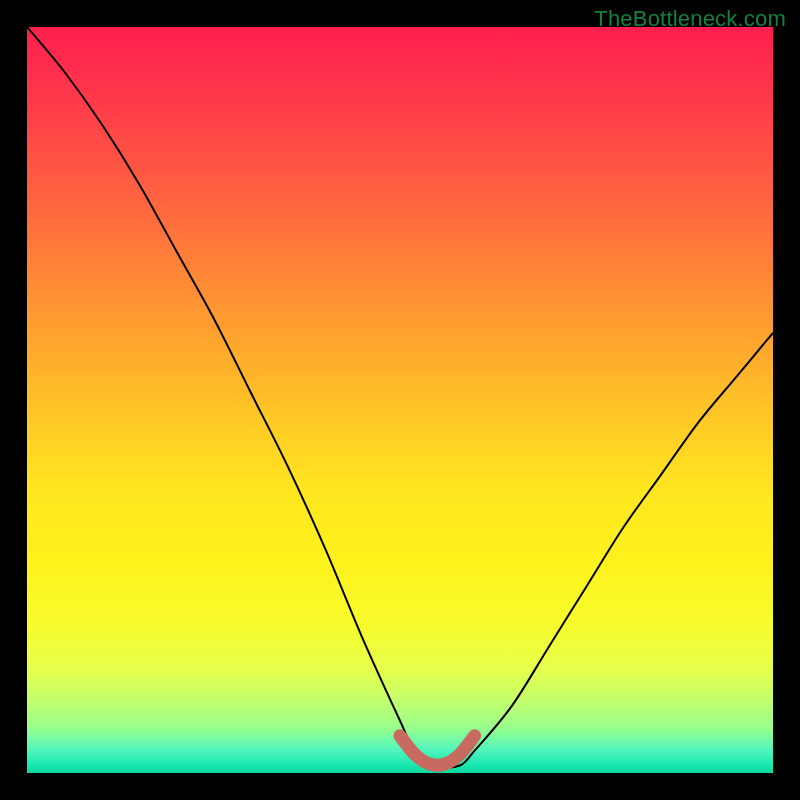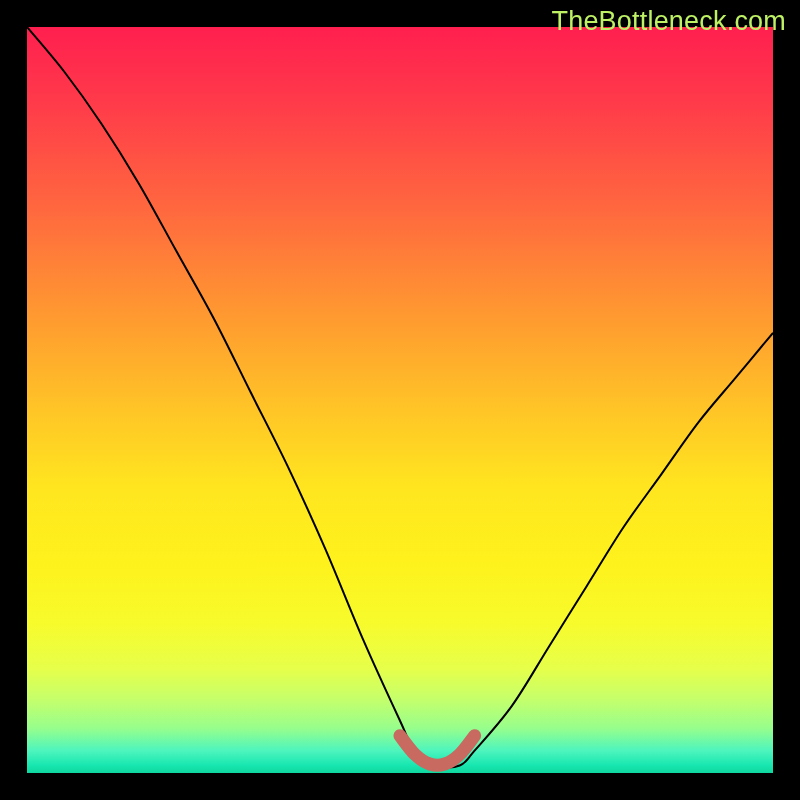--- a/index.html
+++ b/index.html
@@ -7,23 +7,23 @@
     width: 800px;
     height: 800px;
     background: #000;
     font-family: Arial, Helvetica, sans-serif;
     position: relative;
   }
   .watermark {
     position: absolute;
     top: 6px;
     right: 14px;
-    font-size: 27px;
+    font-size: 22px;
     font-weight: 500;
-    color: #bef264;
+    color: #15803d;
     letter-spacing: 0.2px;
     z-index: 10;
   }
   .frame {
     position: absolute;
     left: 27px;
     top: 27px;
     width: 746px;   
     height: 746px;
     overflow: hidden;

